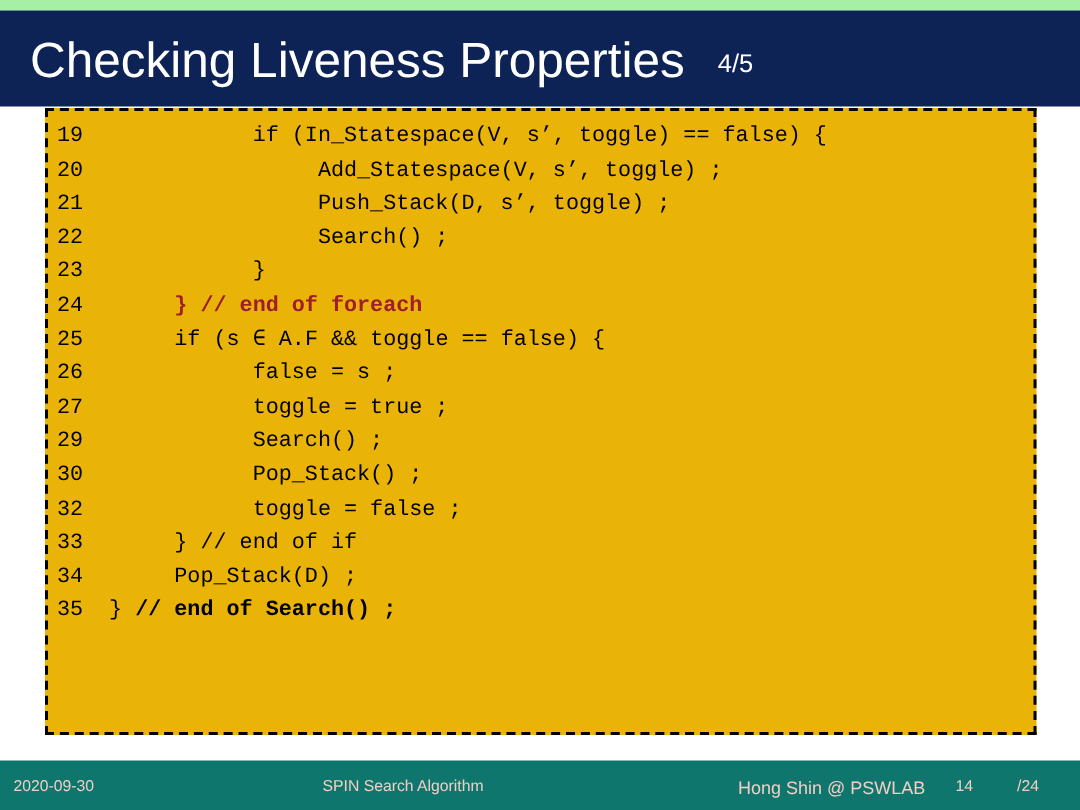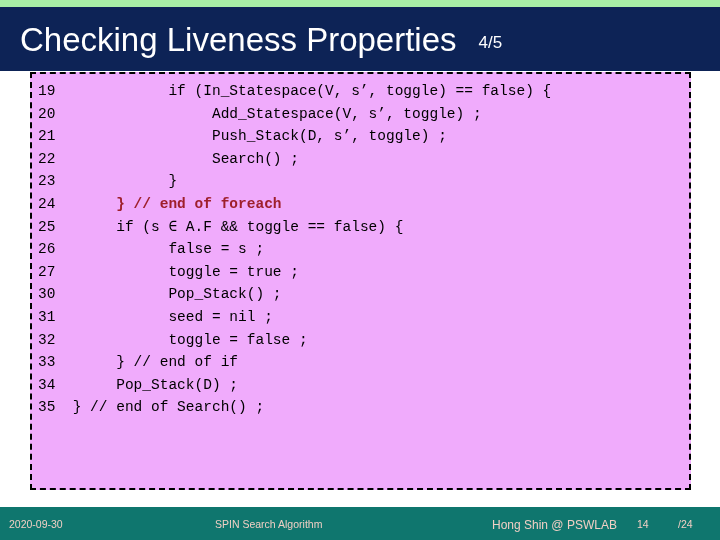--- a/index.html
+++ b/index.html
@@ -54,21 +54,21 @@
   }
 
   
   #code-panel {
     position: absolute;
     left: 30px;
     top: 72px;
     width: 661px;
     height: 418px;
     border: 2px dashed #000000;
-    background: #f0abfc;
+    background: #eab308;
     box-sizing: border-box;
     padding: 6px 0 0 0;
   }
   .code-line {
     font-family: "Liberation Mono", "DejaVu Sans Mono", monospace;
     font-size: 14.5px;
     line-height: 22.6px;
     white-space: pre;
     color: #000000;
     padding-left: 6px;
@@ -76,21 +76,21 @@
   .code-line.comment-red {
     color: #9e1f2b;
     font-weight: bold;
   }
   .ln {
     display: inline-block;
     width: 26px;
     color: #000000;
     font-weight: normal;
   }
-  .seg-bold { font-weight: normal; }
+  .seg-bold { font-weight: bold; }
 
   
   #footer-bar {
     position: absolute;
     left: 0;
     top: 507px;
     width: 720px;
     height: 44px;
     background: #0f766e;
   }
@@ -121,22 +121,22 @@
 <div id="code-panel">
     <div class="code-line"><span class="ln">19</span><span>            if (In_Statespace(V, s’, toggle) == false) {</span></div>
     <div class="code-line"><span class="ln">20</span><span>                 Add_Statespace(V, s’, toggle) ;</span></div>
     <div class="code-line"><span class="ln">21</span><span>                 Push_Stack(D, s’, toggle) ;</span></div>
     <div class="code-line"><span class="ln">22</span><span>                 Search() ;</span></div>
     <div class="code-line"><span class="ln">23</span><span>            }</span></div>
     <div class="code-line comment-red"><span class="ln">24</span><span>      } // end of foreach</span></div>
     <div class="code-line"><span class="ln">25</span><span>      if (s ∈ A.F &amp;&amp; toggle == false) {</span></div>
     <div class="code-line"><span class="ln">26</span><span>            false = s ;</span></div>
     <div class="code-line"><span class="ln">27</span><span>            toggle = true ;</span></div>
+    <div class="code-line"><span class="ln">29</span><span>            Search() ;</span></div>
     <div class="code-line"><span class="ln">30</span><span>            Pop_Stack() ;</span></div>
-    <div class="code-line"><span class="ln">31</span><span>            seed = nil ;</span></div>
     <div class="code-line"><span class="ln">32</span><span>            toggle = false ;</span></div>
     <div class="code-line"><span class="ln">33</span><span>      } // end of if</span></div>
     <div class="code-line"><span class="ln">34</span><span>      Pop_Stack(D) ;</span></div>
     <div class="code-line"><span class="ln">35</span><span><span> } </span><span class="seg-bold">// end of Search() ;</span></span></div>
   </div>
 
 <div id="footer-bar">
   <span class="footer-text" id="footer-date">2020-09-30</span>
   <span class="footer-text" id="footer-subject">SPIN Search Algorithm</span>
   <span class="footer-text" id="footer-author">Hong Shin @ PSWLAB</span>

